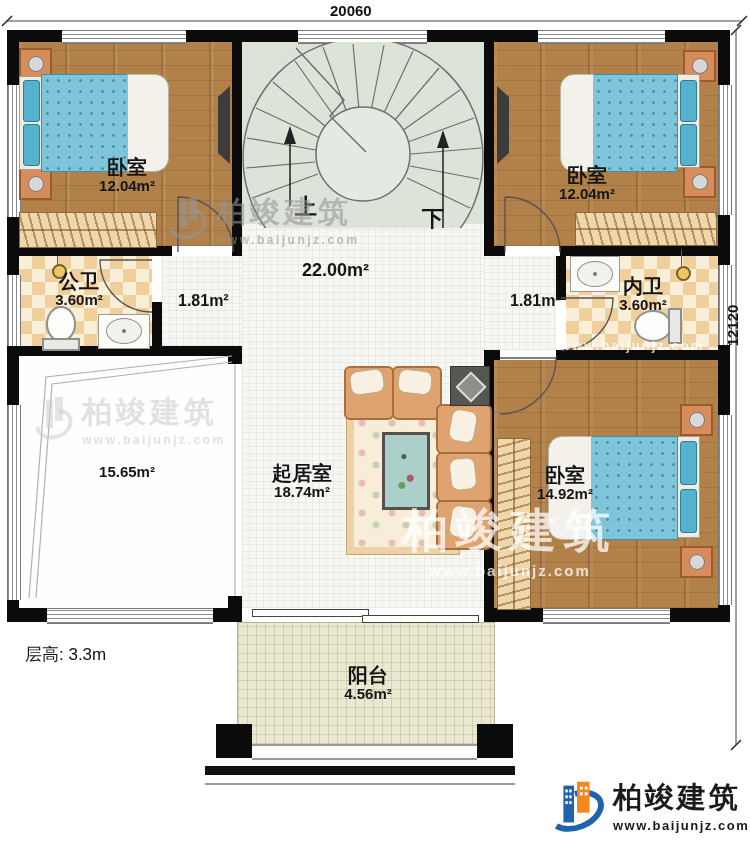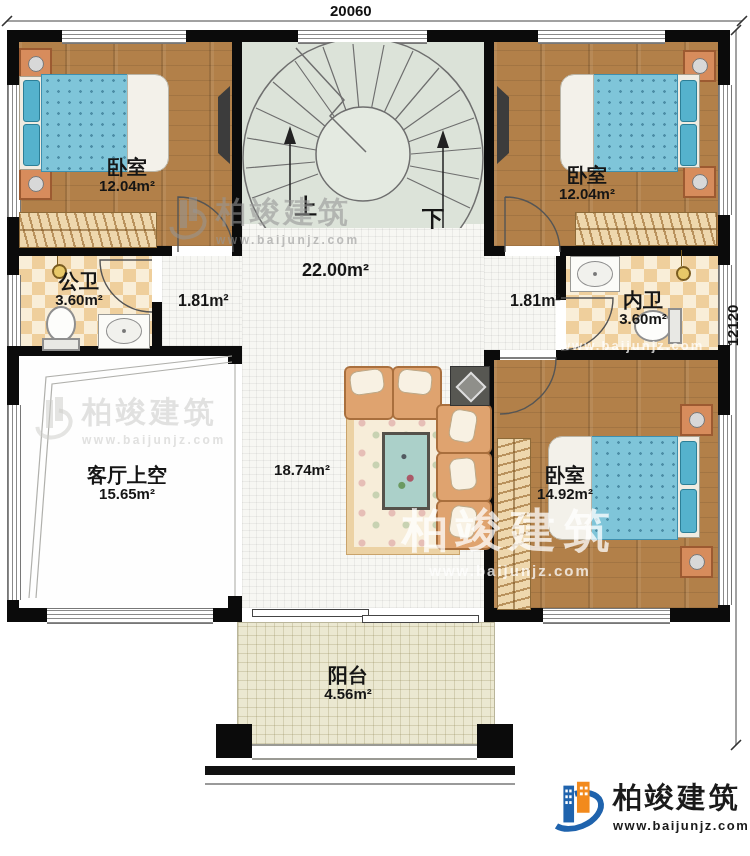--- a/index.html
+++ b/index.html
@@ -255,32 +255,32 @@
     <span class="ar">12.04m²</span>
   </div>
   <div class="lbl" style="left:505px;top:464px;width:120px;">
     <span class="nm">卧室</span>
     <span class="ar">14.92m²</span>
   </div>
   <div class="lbl" style="left:29px;top:270px;width:100px;">
     <span class="nm">公卫</span>
     <span class="ar">3.60m²</span>
   </div>
-  <div class="lbl" style="left:593px;top:289px;width:100px;">
+  <div class="lbl" style="left:593px;top:275px;width:100px;">
     <span class="nm">内卫</span>
     <span class="ar">3.60m²</span>
   </div>
   <div class="lbl" style="left:57px;top:464px;width:140px;">
-    <span class="nm">客厅上空</span>
     <span class="ar">15.65m²</span>
   </div>
   <div class="lbl" style="left:242px;top:462px;width:120px;">
+    <span class="nm">起居室</span>
     <span class="ar">18.74m²</span>
   </div>
-  <div class="lbl" style="left:288px;top:664px;width:120px;">
+  <div class="lbl" style="left:308px;top:664px;width:120px;">
     <span class="nm">阳台</span>
     <span class="ar">4.56m²</span>
   </div>
   <div class="lbl-small" style="left:302px;top:260px;font-size:18px;">22.00m²</div>
   <div class="lbl-small" style="left:178px;top:292px;">1.81m²</div>
   <div class="lbl-small" style="left:510px;top:292px;">1.81m²</div>
   <div class="updown" style="left:295px;top:192px;">上</div>
   <div class="updown" style="left:422px;top:204px;">下</div>
 
   <div class="wm wm-gray" style="left:168px;top:192px;">
@@ -305,20 +305,21 @@
       <div class="t2">www.baijunjz.com</div>
     </div>
   </div>
   <div class="abs wm-white" style="left:402px;top:500px;text-align:center;">
     <div style="font-size:46px;font-weight:bold;letter-spacing:8px;">柏竣建筑</div>
     <div style="font-size:15px;font-weight:bold;letter-spacing:2px;">www.baijunjz.com</div>
   </div>
   <div class="abs wm-white" style="left:560px;top:338px;font-size:13px;font-weight:bold;letter-spacing:2px;">www.baijunjz.com</div>
 
   <div id="info">
+    <div>层高: 3.3m</div>
   </div>
 
   <div id="titleblk">
     <div class="bar"></div>
     <div class="thin"></div>
   </div>
 
   <div id="logo">
     <svg width="62" height="62" viewBox="0 0 64 64">
       <ellipse cx="32" cy="38" rx="27" ry="17" fill="none" stroke="#1f63ad" stroke-width="6" stroke-dasharray="62 48" transform="rotate(-22 32 38)"></ellipse>

